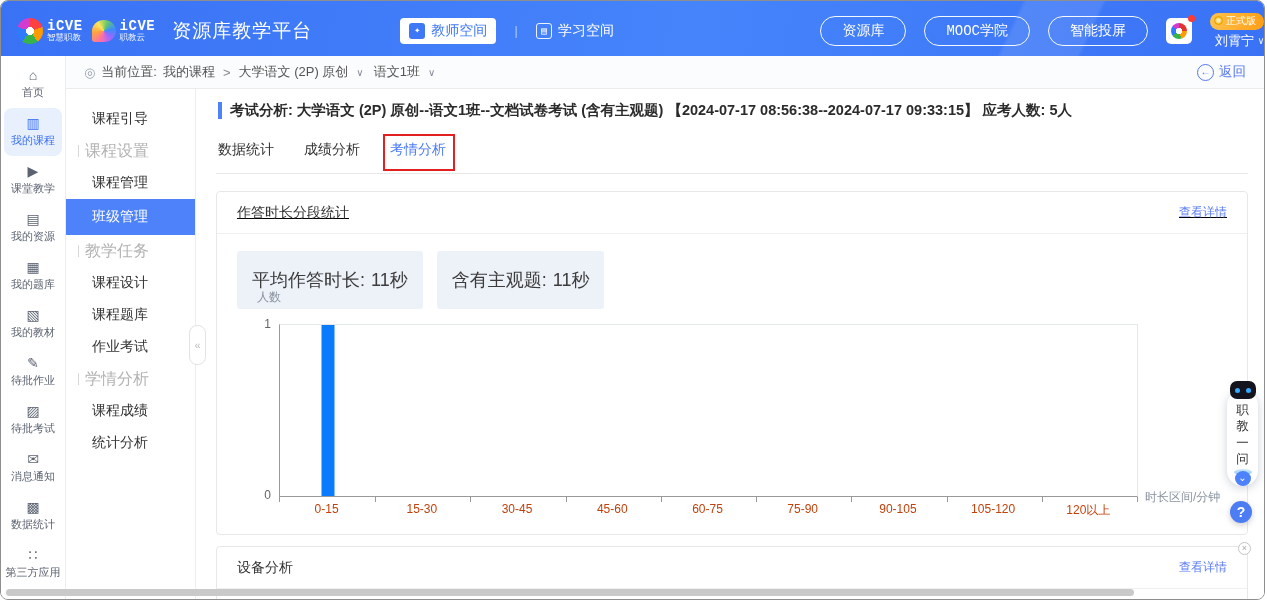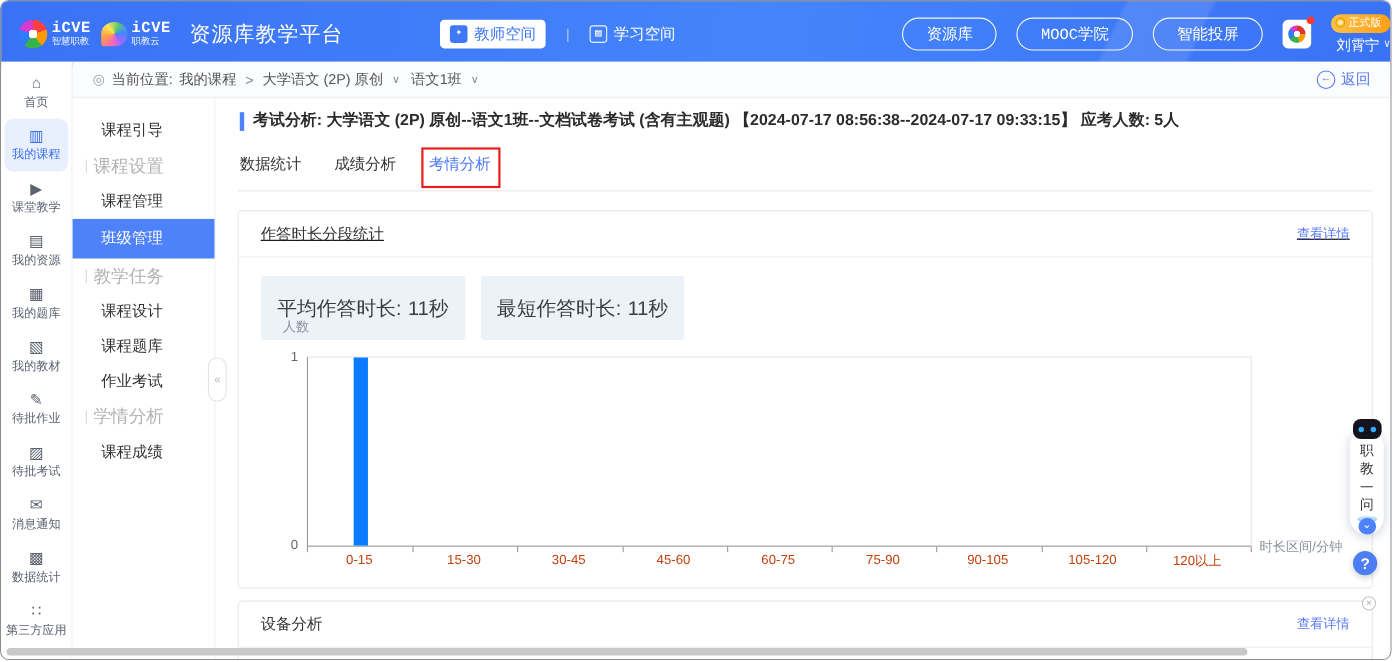--- a/index.html
+++ b/index.html
@@ -271,20 +271,21 @@
         <span>教学任务</span>
       </div>
     <div class="menu-entry">课程设计</div>
     <div class="menu-entry">课程题库</div>
     <div class="menu-entry">作业考试</div>
     <div class="menu-entry section">
         <span class="section-bar"></span>
         <span>学情分析</span>
       </div>
     <div class="menu-entry">课程成绩</div>
+    <div class="menu-entry">统计分析</div>
   </nav>
   <div class="collapse-tab">«</div>
 
   <main class="main">
     <div class="exam-title">考试分析: 大学语文 (2P) 原创--语文1班--文档试卷考试 (含有主观题) 【2024-07-17 08:56:38--2024-07-17 09:33:15】 应考人数: 5人</div>
 
     <div class="tabs">
       <span class="tab">数据统计</span>
       <span class="tab">成绩分析</span>
       <span class="tab active">
@@ -298,21 +299,21 @@
       <div class="card-header">
         <span class="card-title">作答时长分段统计</span>
         <span class="detail-link">查看详情</span>
       </div>
       <div class="chip-row">
         <span class="chip">
           <span>平均作答时长:</span>
           <span>11秒</span>
         </span>
         <span class="chip">
-          <span>最短作答时长:</span>
+          <span>含有主观题:</span>
           <span>11秒</span>
         </span>
       </div>
 
       <div class="y-axis-title">人数</div>
       <div class="y-tick max">1</div>
       <div class="y-tick min">0</div>
       <div class="chart-plot">
           <div class="bar-slot">
             <div class="bar" style="height: 100%; background: rgb(10, 123, 255);"></div>

